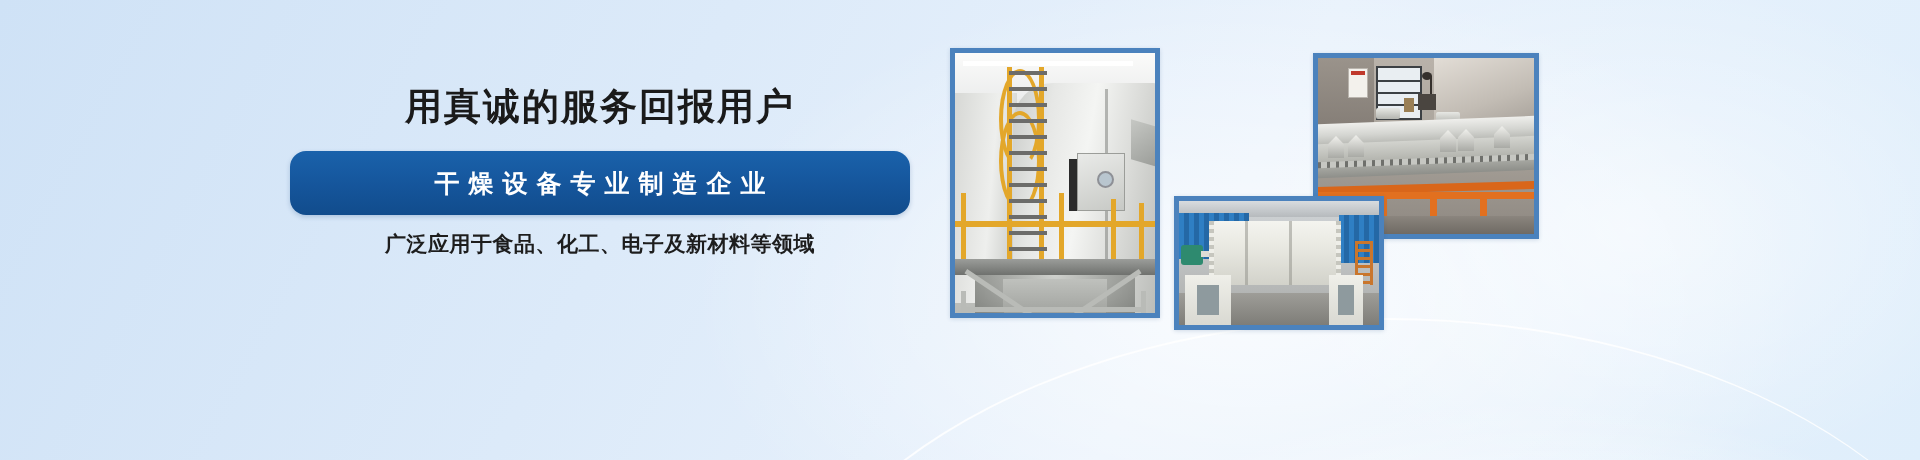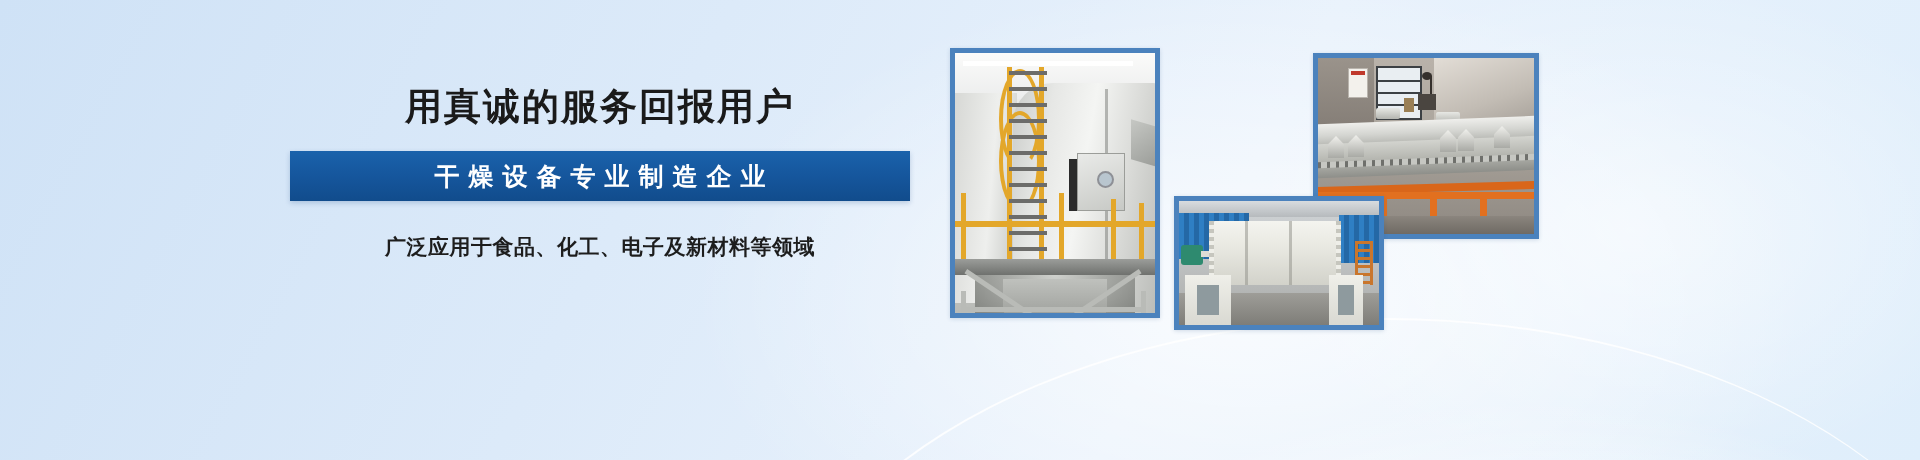--- a/index.html
+++ b/index.html
@@ -29,31 +29,31 @@
     background:radial-gradient(closest-side, rgba(255,255,255,.55) 0%, rgba(255,255,255,0) 72%);
   }
 
   
   .copy{position:absolute;left:290px;top:88px;width:620px;}
   .headline{
     font-size:37px;line-height:1;color:#1a1a1a;font-weight:700;
     letter-spacing:2px;text-align:center;white-space:nowrap;
   }
   .pill{
-    margin-top:26px;height:50px;border-radius:0;
+    margin-top:26px;height:64px;border-radius:16px;
     background:linear-gradient(180deg,#1a62ab 0%,#15559b 55%,#114c8c 100%);
     display:flex;align-items:center;justify-content:center;
     box-shadow:0 2px 5px rgba(20,70,130,.22);
   }
   .pill-text{
     color:#ffffff;font-size:25px;font-weight:700;letter-spacing:9px;
     text-indent:9px;white-space:nowrap;
   }
   .subline{
-    margin-top:32px;text-align:center;font-size:21px;font-weight:700;
+    margin-top:15px;text-align:center;font-size:21px;font-weight:700;
     color:#1d1d1d;letter-spacing:.5px;white-space:nowrap;
   }
 
   
   .panel{position:absolute;border:5px solid #4b82bd;overflow:hidden;background:#c9ccd0;
          box-shadow:0 1px 4px rgba(40,80,130,.18);}
   .ph{position:absolute;inset:0;overflow:hidden;}
   .ph i{position:absolute;display:block;}
 
   

